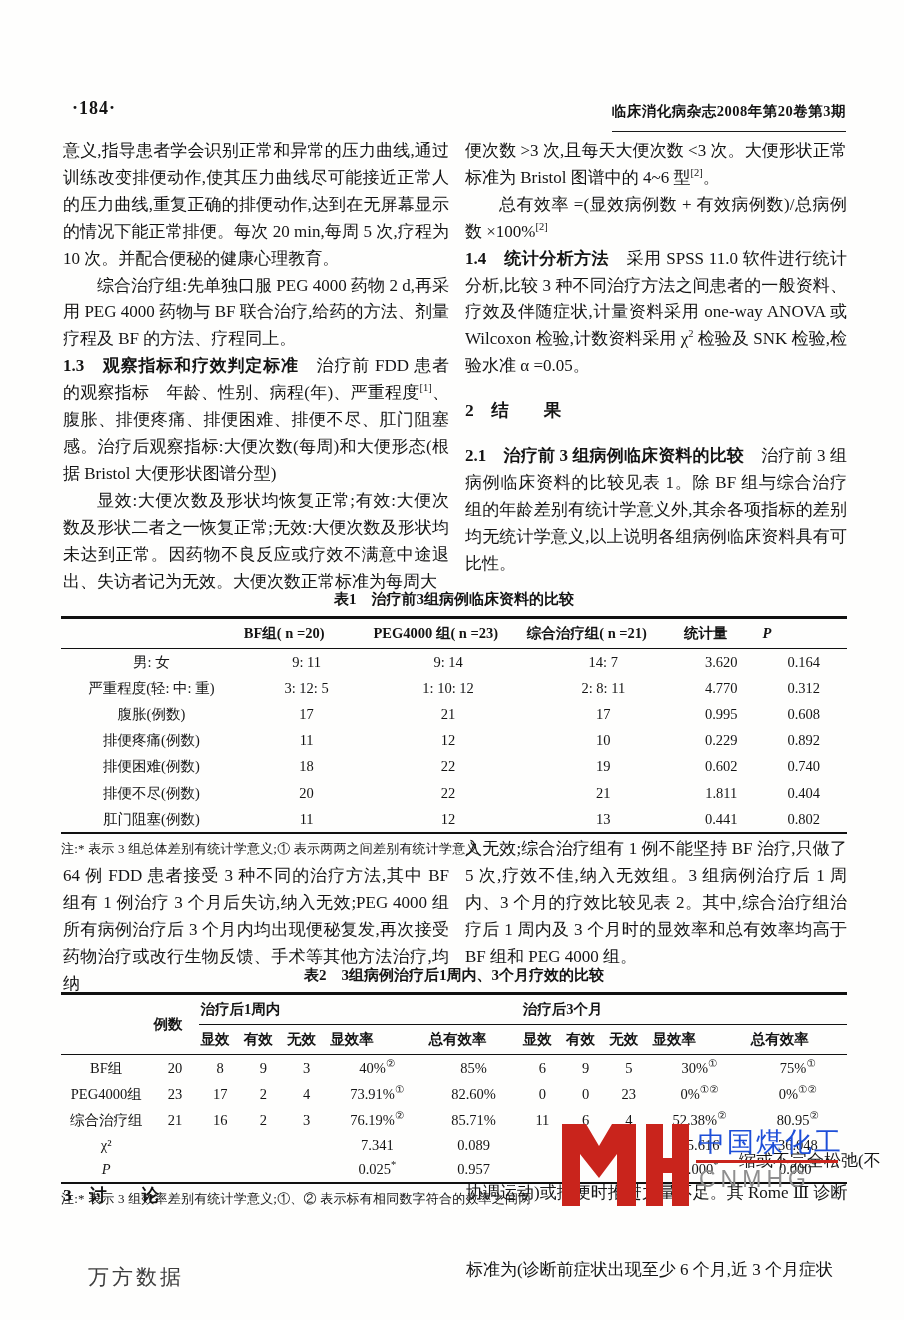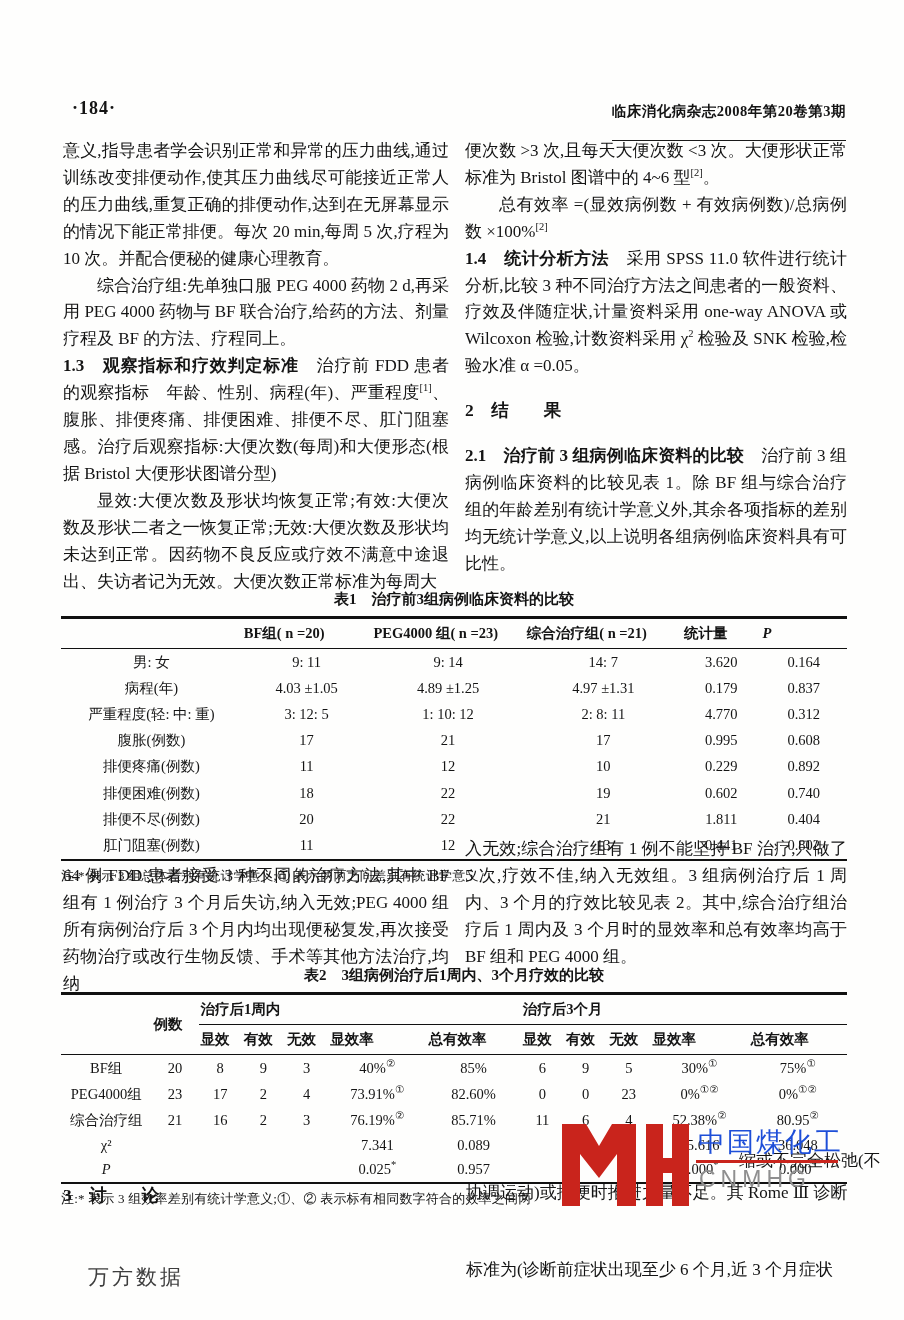--- a/index.html
+++ b/index.html
@@ -1,21 +1,21 @@
 <!DOCTYPE html>
 <html><head>
 <meta charset="utf-8">
 <style>
   html,body{margin:0;padding:0;background:#ffffff;}
   .page{position:relative;width:904px;height:1320px;background:#fefefd;overflow:hidden;
         font-family:"Liberation Serif","DejaVu Serif",serif;color:#141414;}
   
   .hdr-page-no{position:absolute;left:72px;top:98px;font-size:18px;font-weight:bold;letter-spacing:1px;}
   .hdr-journal{position:absolute;right:58px;top:102px;font-size:14.5px;font-weight:bold;
-               border-bottom:1.5px solid #1a1a1a;padding-bottom:19px;letter-spacing:0.5px;}
+               border-bottom:1.5px solid #1a1a1a;padding-bottom:10px;letter-spacing:0.5px;}
   
   .col{position:absolute;font-size:17px;line-height:26.9px;text-align:justify;text-justify:inter-ideograph;}
   .col-left-top{left:63px;top:138px;width:386px;}
   .col-right-top{left:465px;top:138px;width:382px;}
   .col p{margin:0;}
   .indent{text-indent:2em;}
   .runin{font-weight:bold;}
   sup{font-size:10.5px;line-height:0;}
   .sec-heading{font-weight:bold;font-size:17.5px;margin:17px 0 19px 0 !important;text-indent:0;}
   
@@ -97,28 +97,20 @@
         </tr>
       </thead>
       <tbody>
           <tr>
             <td>男: 女</td>
             <td>9: 11</td>
             <td>9: 14</td>
             <td>14: 7</td>
             <td>3.620</td>
             <td>0.164</td>
-          </tr>
-          <tr>
-            <td>病程(年)</td>
-            <td>4.03 ±1.05</td>
-            <td>4.89 ±1.25</td>
-            <td>4.97 ±1.31</td>
-            <td>0.179</td>
-            <td>0.837</td>
           </tr>
           <tr>
             <td>严重程度(轻: 中: 重)</td>
             <td>3: 12: 5</td>
             <td>1: 10: 12</td>
             <td>2: 8: 11</td>
             <td>4.770</td>
             <td>0.312</td>
           </tr>
           <tr>

